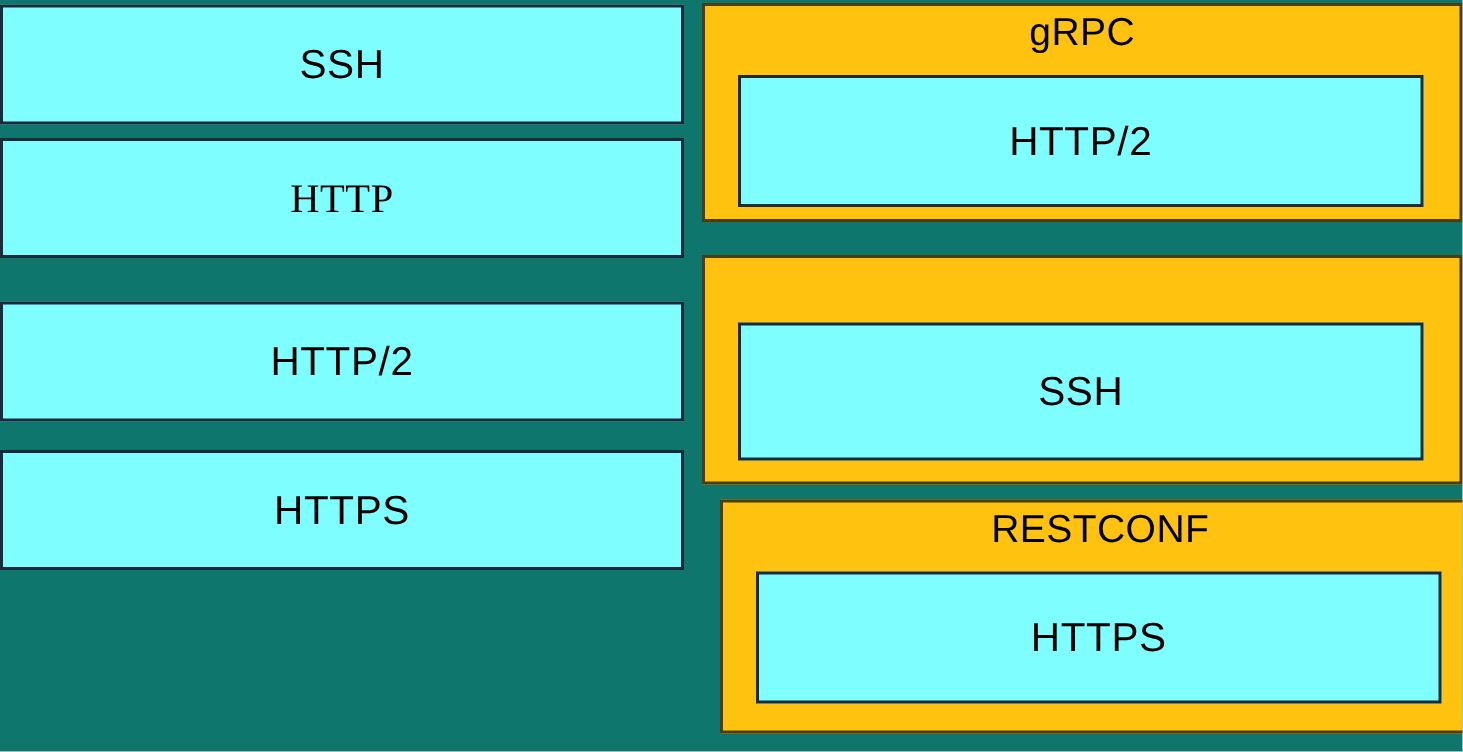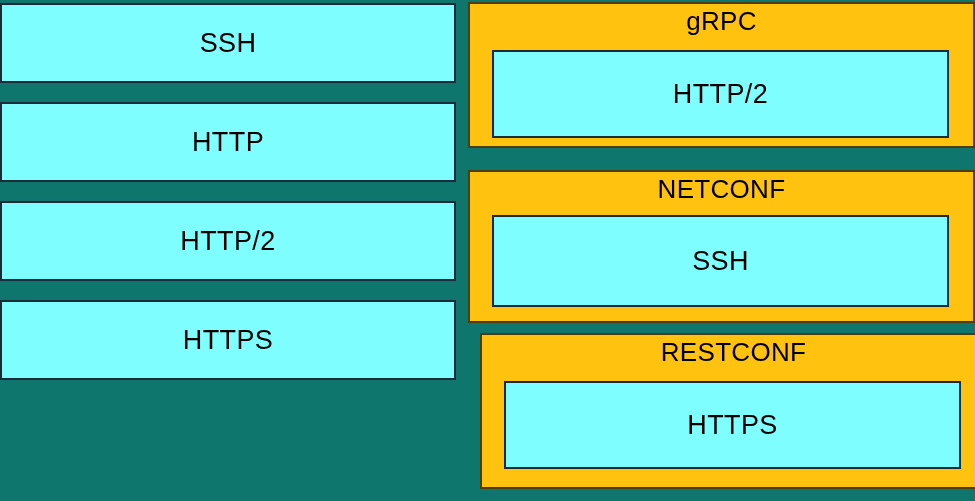--- a/index.html
+++ b/index.html
@@ -97,21 +97,21 @@
 <body>
 
 <div class="diagram">
 
   <div class="left-column">
 
     <div class="transport-box" style="top:3px;">
       <span class="box-label">SSH</span>
     </div>
 
-    <div class="transport-box" style="top:102px;">
+    <div class="transport-box" style="top:92px;font-family:Liberation Serif, serif;">
       <span class="box-label">HTTP</span>
     </div>
 
     <div class="transport-box" style="top:201px;">
       <span class="box-label">HTTP/2</span>
     </div>
 
     <div class="transport-box" style="top:300px;">
       <span class="box-label">HTTPS</span>
     </div>
@@ -121,21 +121,20 @@
   <div class="right-column">
 
     <div class="protocol-group" style="top:2px; height:146px;">
       <div class="protocol-title">gRPC</div>
       <div class="inner-box" style="top:46px; height:88px;">
         <span class="box-label">HTTP/2</span>
       </div>
     </div>
 
     <div class="protocol-group" style="top:170px; height:153px;">
-      <div class="protocol-title">NETCONF</div>
       <div class="inner-box" style="top:43px; height:92px;">
         <span class="box-label">SSH</span>
       </div>
     </div>
 
     <div class="protocol-group" style="top:333px; height:156px;margin-left:12px;">
       <div class="protocol-title">RESTCONF</div>
       <div class="inner-box" style="top:46px; height:88px;">
         <span class="box-label">HTTPS</span>
       </div>

